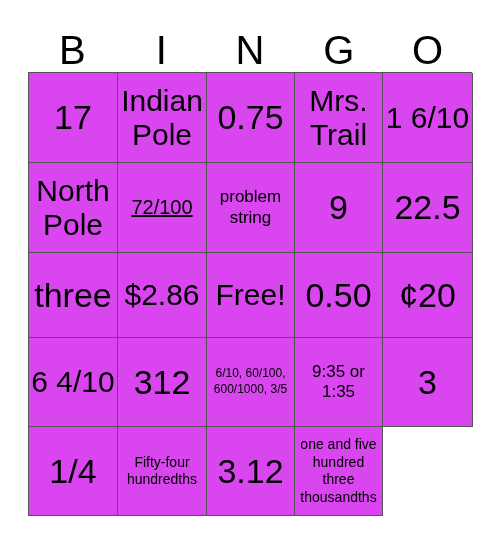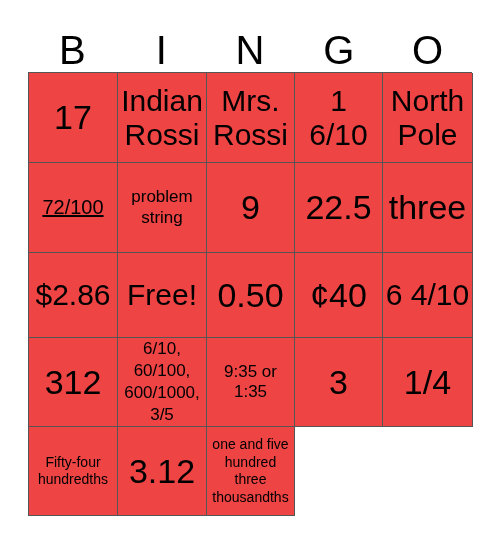--- a/index.html
+++ b/index.html
@@ -51,58 +51,61 @@
   .cell {
     border-right: 1.5px solid #555;
     border-bottom: 1.5px solid #555;
     display: flex;
     align-items: center;
     justify-content: flex-end;
     text-align: center;
     overflow: hidden;
     box-sizing: border-box;
     padding: 1px 2px;
-    background: #ef4444;
+    background: #d946ef;
   }
   .cell span {
     display: block;
     width: 100%;
   }
 
   
   .fs-xl   { font-size: 34px; line-height: 1.08; }
   .fs-lg   { font-size: 30px; line-height: 1.12; }
   .fs-md   { font-size: 20px; line-height: 1.14; text-decoration: underline; }
   .fs-sm   { font-size: 17px; line-height: 1.2;  }
   .fs-xs   { font-size: 14px; line-height: 1.25; }
-  .fs-xxs  { font-size: 17px; line-height: 1.3; }
+  .fs-xxs  { font-size: 12px; line-height: 1.3; }
 </style>
 </head>
 <body>
 
 <div id="bingo-card">
 
   <div class="header-row">
     <div class="header-cell">B</div>
     <div class="header-cell">I</div>
     <div class="header-cell">N</div>
     <div class="header-cell">G</div>
     <div class="header-cell">O</div>
   </div>
 
   <div class="grid">
 
     <div class="cell">
         <span class="fs-xl">17</span>
       </div>
     <div class="cell">
-        <span class="fs-lg">Indian Rossi</span>
+        <span class="fs-lg">Indian Pole</span>
       </div>
     <div class="cell">
-        <span class="fs-lg">Mrs. Rossi</span>
+        <span class="fs-xl">0.75</span>
+      </div>
+    <div class="cell">
+        <span class="fs-lg">Mrs. Trail</span>
       </div>
     <div class="cell">
         <span class="fs-lg">1 6/10</span>
       </div>
 
     <div class="cell">
         <span class="fs-lg">North Pole</span>
       </div>
     <div class="cell">
         <span class="fs-md">72/100</span>
@@ -123,21 +126,21 @@
     <div class="cell">
         <span class="fs-lg">$2.86</span>
       </div>
     <div class="cell">
         <span class="fs-lg">Free!</span>
       </div>
     <div class="cell">
         <span class="fs-xl">0.50</span>
       </div>
     <div class="cell">
-        <span class="fs-xl">¢40</span>
+        <span class="fs-xl">¢20</span>
       </div>
 
     <div class="cell">
         <span class="fs-lg">6 4/10</span>
       </div>
     <div class="cell">
         <span class="fs-xl">312</span>
       </div>
     <div class="cell">
         <span class="fs-xxs">6/10, 60/100, 600/1000, 3/5</span>

